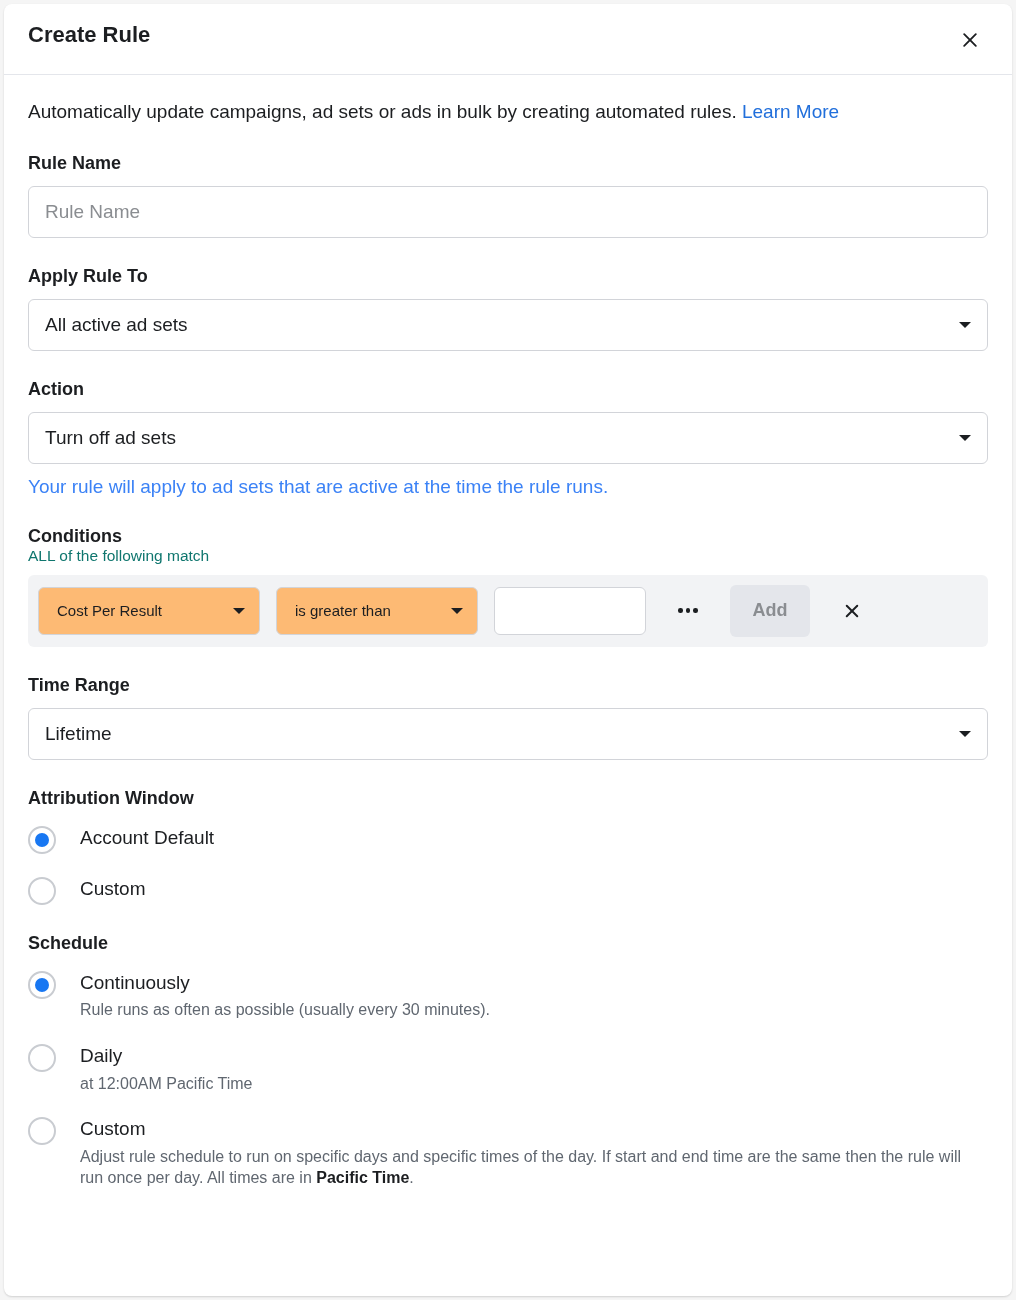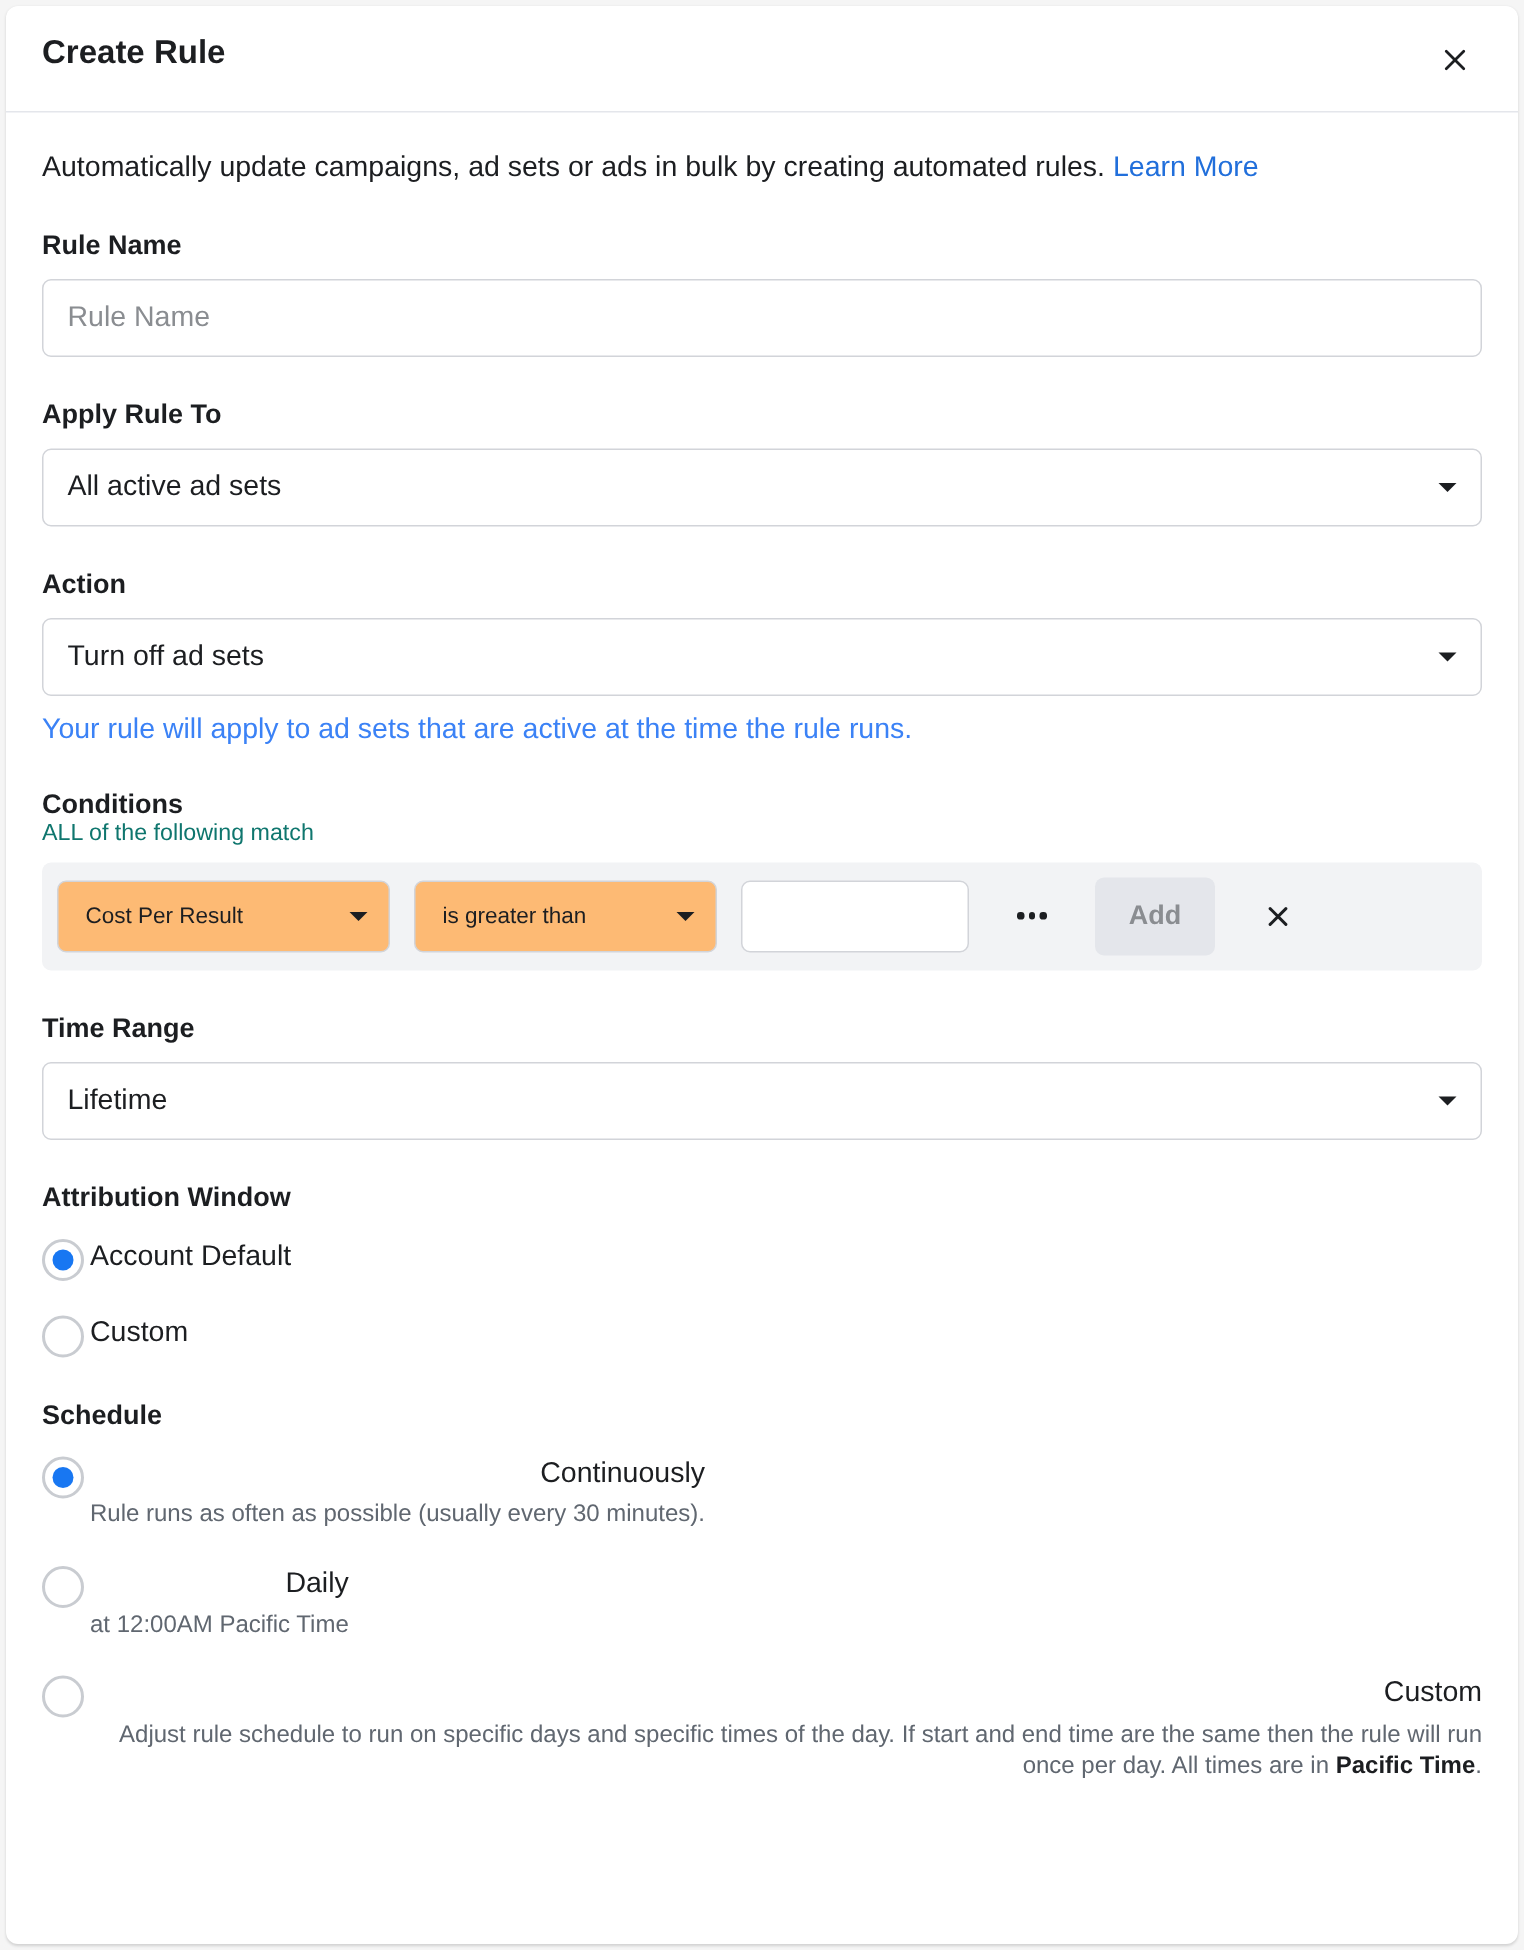--- a/index.html
+++ b/index.html
@@ -113,21 +113,21 @@
     border-radius: 6px;
     background: #e4e6eb;
     color: #8a8d91;
     font-size: 18px;
     font-weight: 600;
     display:flex; align-items:center; justify-content:center;
     cursor: default;
   }
   .icon-btn.remove svg { width: 18px; height: 18px; }
   .radio-group { display: flex; flex-direction: column; gap: 22px; }
-  .radio-item { display: flex; align-items: flex-start; gap: 4px; cursor: pointer; text-align: right; }
+  .radio-item { display: flex; align-items: flex-start; gap: 24px; cursor: pointer; }
   .radio-outer {
     width: 28px; height: 28px; min-width: 28px;
     border: 2px solid #c9ccd1;
     border-radius: 50%;
     display: flex; align-items: center; justify-content: center;
     margin-top: 1px;
   }
   .radio-outer.selected .radio-inner {
     width: 14px; height: 14px; border-radius: 50%; background: #1877f2;
   }

